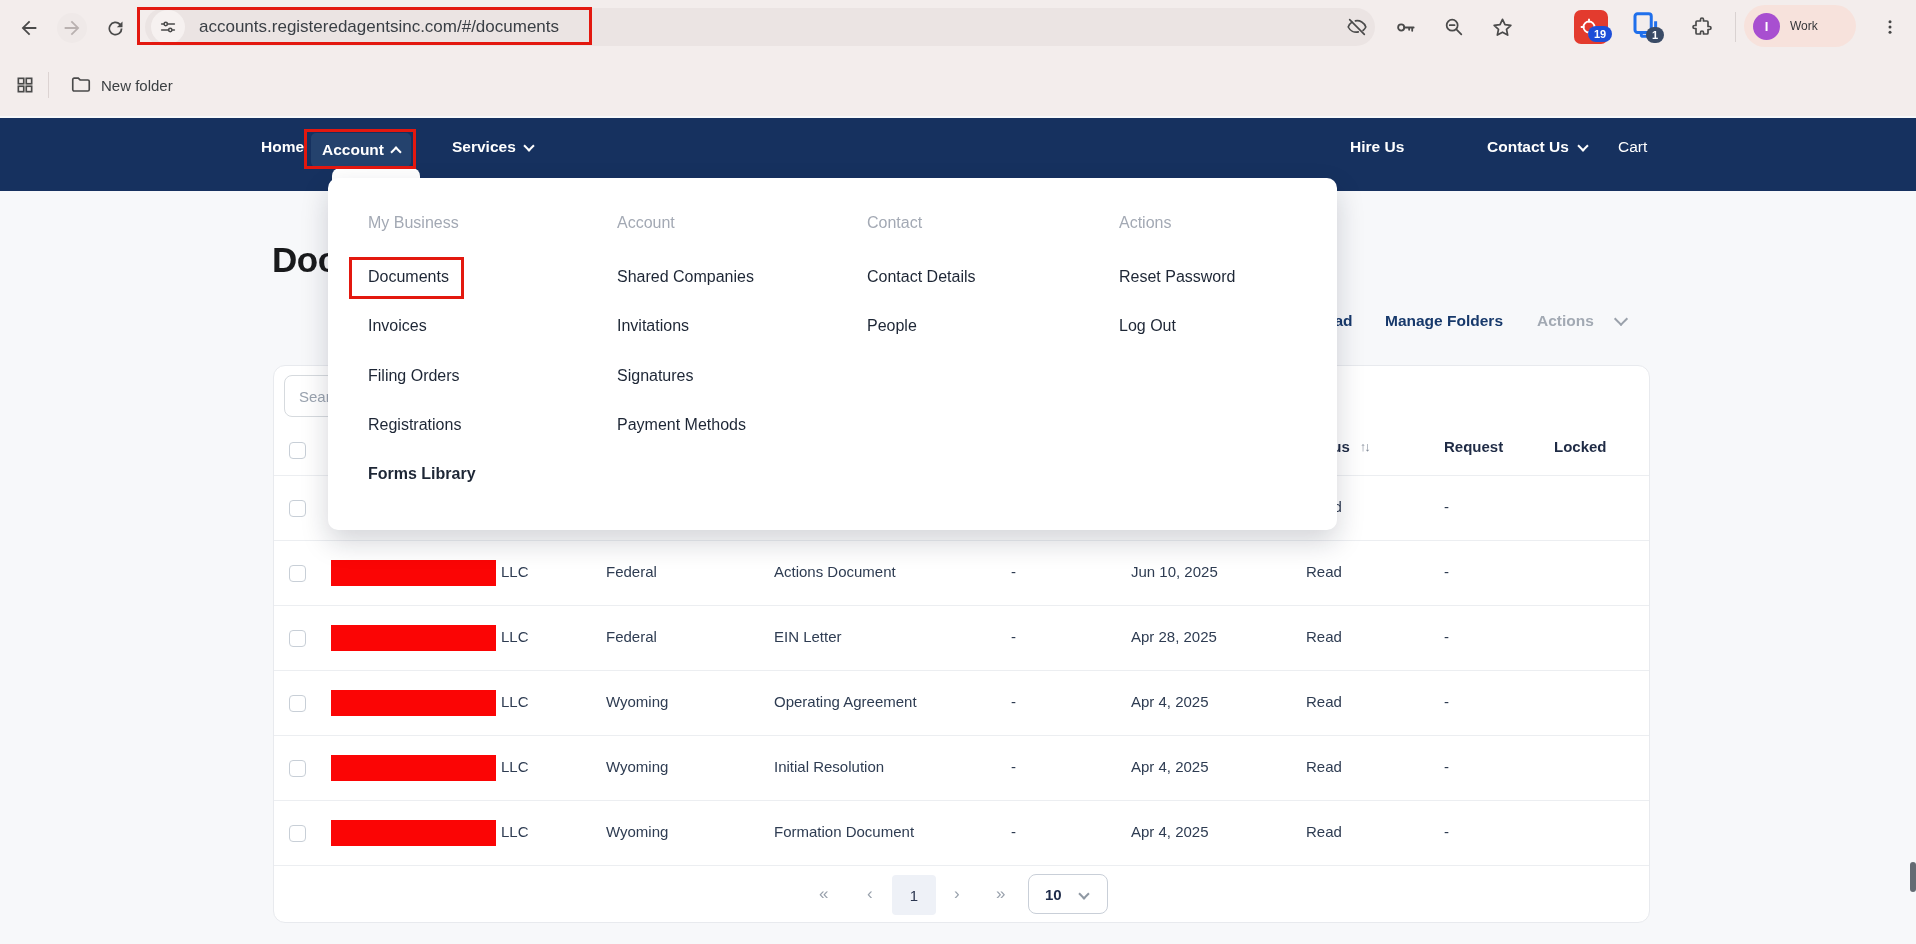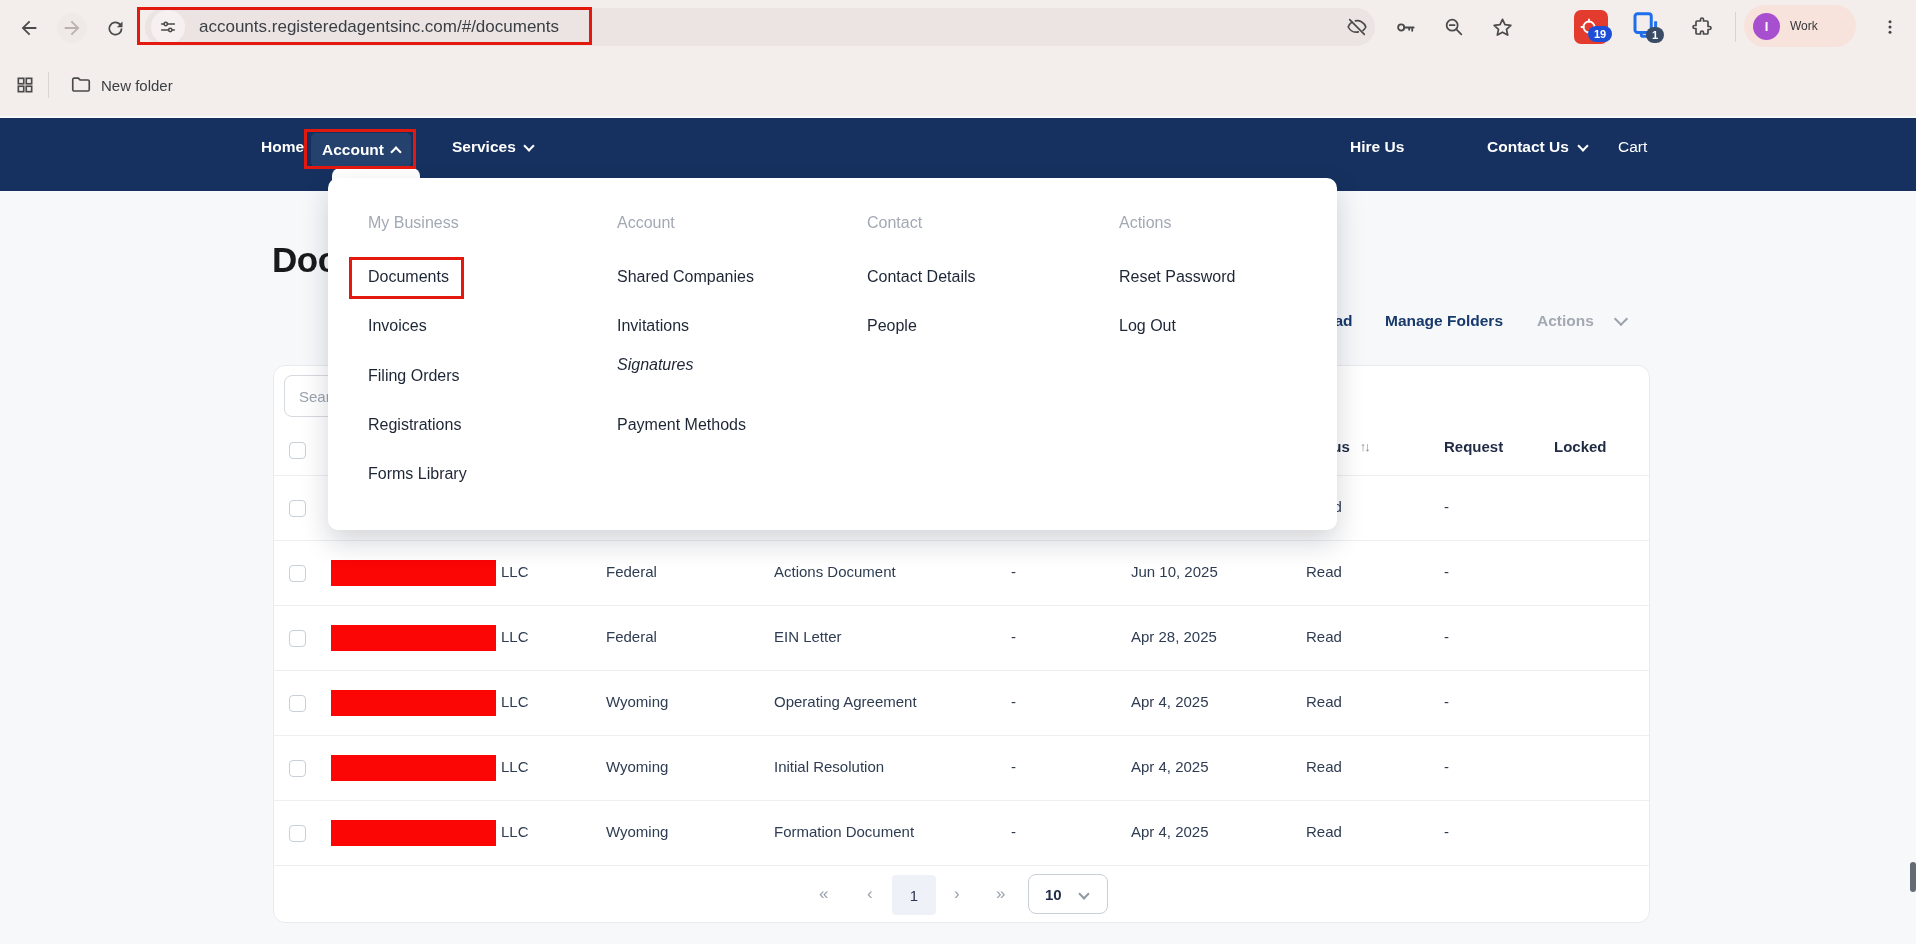--- a/index.html
+++ b/index.html
@@ -302,26 +302,26 @@
   </div>
 
   <div id="menu-bump" class="abs"></div>
   <div id="menu" class="abs">
 
     <span class="mh" style="left:40px;top:36px;">My Business</span>
     <span class="mi" style="left:40px;top:90px;">Documents</span>
     <span class="mi" style="left:40px;top:139px;">Invoices</span>
     <span class="mi" style="left:40px;top:189px;">Filing Orders</span>
     <span class="mi" style="left:40px;top:238px;">Registrations</span>
-    <span class="mi" style="left:40px;top:287px;">Forms Library</span>
+    <span class="mi" style="left:40px;top:287px;font-weight:bold;">Forms Library</span>
 
     <span class="mh" style="left:289px;top:36px;">Account</span>
     <span class="mi" style="left:289px;top:90px;">Shared Companies</span>
     <span class="mi" style="left:289px;top:139px;">Invitations</span>
-    <span class="mi" style="left:289px;top:178px;font-style:italic;">Signatures</span>
+    <span class="mi" style="left:289px;top:189px;">Signatures</span>
     <span class="mi" style="left:289px;top:238px;">Payment Methods</span>
 
     <span class="mh" style="left:539px;top:36px;">Contact</span>
     <span class="mi" style="left:539px;top:90px;">Contact Details</span>
     <span class="mi" style="left:539px;top:139px;">People</span>
 
     <span class="mh" style="left:791px;top:36px;">Actions</span>
     <span class="mi" style="left:791px;top:90px;">Reset Password</span>
     <span class="mi" style="left:791px;top:139px;">Log Out</span>
   </div>

